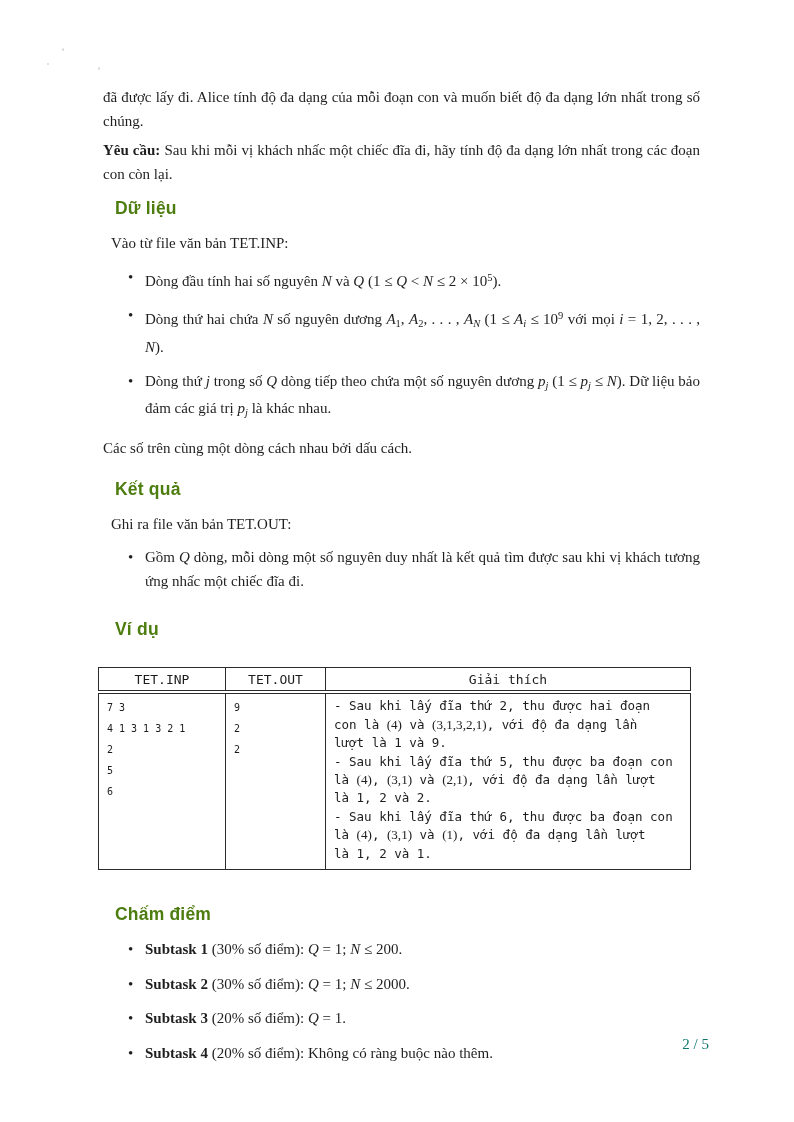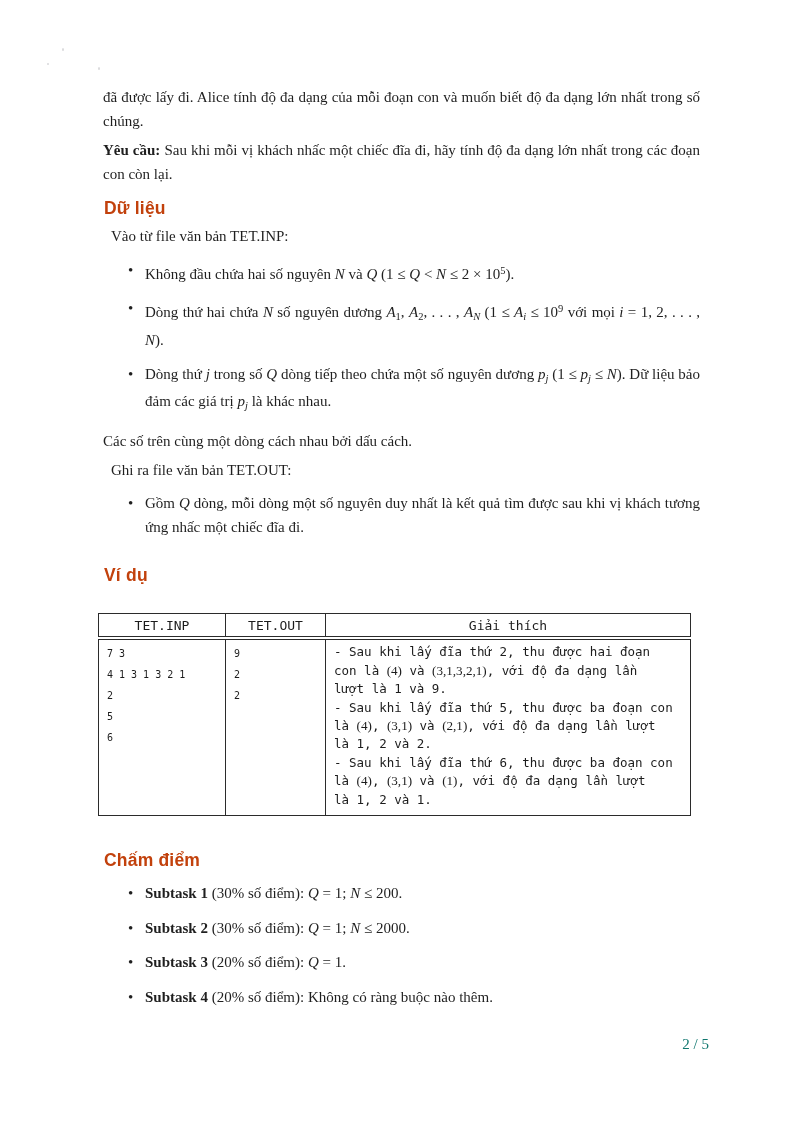--- a/index.html
+++ b/index.html
@@ -6,22 +6,22 @@
   body { background:#e8e8e8; }
   .page {
     position:relative; width:794px; height:1122px; margin:0 auto;
     background:#ffffff; color:#1f1f1f; overflow:hidden;
     font-family:"Liberation Serif","DejaVu Serif",serif;
   }
   .content { position:absolute; left:103px; top:86px; width:597px; }
   p.body-par { margin:0; font-size:15px; line-height:23.5px; text-align:justify; }
   p.mt { margin-top:6px; }
   .sec-h {
-    margin:1px; margin-top:14px; font-family:"Liberation Sans","DejaVu Sans",sans-serif;
-    font-weight:700; font-size:17.5px; line-height:24px; color:#c2410c; letter-spacing:.2px;
+    margin:12px; margin-top:14px; font-family:"Liberation Sans","DejaVu Sans",sans-serif;
+    font-weight:700; font-size:17.5px; line-height:24px; color:#4d7c0f; letter-spacing:.2px;
   }
   .lead { margin:8px; margin-top:5px; font-size:15px; line-height:23.5px; }
   ul.latex-list { list-style:none; margin:0; padding:0; margin-top:10px; }
   ul.latex-list li {
     position:relative; padding-left:42px; margin-top:11px;
     font-size:15px; line-height:23.5px; text-align:justify;
   }
   ul.latex-list li:first-child { margin-top:0; }
   ul.latex-list li::before {
     content:"\2022"; position:absolute; left:25px; top:0; font-size:15px;
@@ -69,26 +69,27 @@
   <div class="speck" style="left:98px;top:67px;width:2px;height:3px;"></div>
 
   <div class="content">
 
     <p class="body-par"><span>đã được lấy đi. Alice tính độ đa dạng của mỗi đoạn con và muốn biết độ đa dạng lớn nhất trong số chúng.</span></p>
     <p class="body-par mt"><span class="b">Yêu cầu:</span><span> Sau khi mỗi vị khách nhấc một chiếc đĩa đi, hãy tính độ đa dạng lớn nhất trong các đoạn con còn lại.</span></p>
 
     <h2 class="sec-h" style="margin-top:10px">Dữ liệu</h2>
     <p class="lead">Vào từ file văn bản TET.INP:</p>
     <ul class="latex-list">
-      <li><span>Không đầu chứa hai số nguyên </span><span class="i">N</span><span> và </span><span class="i">Q</span><span> (1 ≤ </span><span class="i">Q</span><span> &lt; </span><span class="i">N</span><span> ≤ 2 × 10</span><span class="sup">5</span><span>).</span></li>
+      <li><span>Dòng đầu tính hai số nguyên </span><span class="i">N</span><span> và </span><span class="i">Q</span><span> (1 ≤ </span><span class="i">Q</span><span> &lt; </span><span class="i">N</span><span> ≤ 2 × 10</span><span class="sup">5</span><span>).</span></li>
       <li><span>Dòng thứ hai chứa </span><span class="i">N</span><span> số nguyên dương </span><span class="i">A</span><span class="sub">1</span><span>, </span><span class="i">A</span><span class="sub">2</span><span>, . . . , </span><span class="i">A</span><span class="i sub">N</span><span> (1 ≤ </span><span class="i">A</span><span class="i sub">i</span><span> ≤ 10</span><span class="sup">9</span><span> với mọi </span><span class="i">i</span><span> = 1, 2, . . . , </span><span class="i">N</span><span>).</span></li>
       <li><span>Dòng thứ </span><span class="i">j</span><span> trong số </span><span class="i">Q</span><span> dòng tiếp theo chứa một số nguyên dương </span><span class="i">p</span><span class="i sub">j</span><span> (1 ≤ </span><span class="i">p</span><span class="i sub">j</span><span> ≤ </span><span class="i">N</span><span>). Dữ liệu bảo đảm các giá trị </span><span class="i">p</span><span class="i sub">j</span><span> là khác nhau.</span></li>
     </ul>
     <p class="note">Các số trên cùng một dòng cách nhau bởi dấu cách.</p>
 
+    <h2 class="sec-h" style="margin-top:16px">Kết quả</h2>
     <p class="lead">Ghi ra file văn bản TET.OUT:</p>
     <ul class="latex-list">
       <li><span>Gồm </span><span class="i">Q</span><span> dòng, mỗi dòng một số nguyên duy nhất là kết quả tìm được sau khi vị khách tương ứng nhấc một chiếc đĩa đi.</span></li>
     </ul>
 
     <h2 class="sec-h" style="margin-top:24px">Ví dụ</h2>
 
     <table class="example">
       <colgroup>
         <col style="width:127px">

